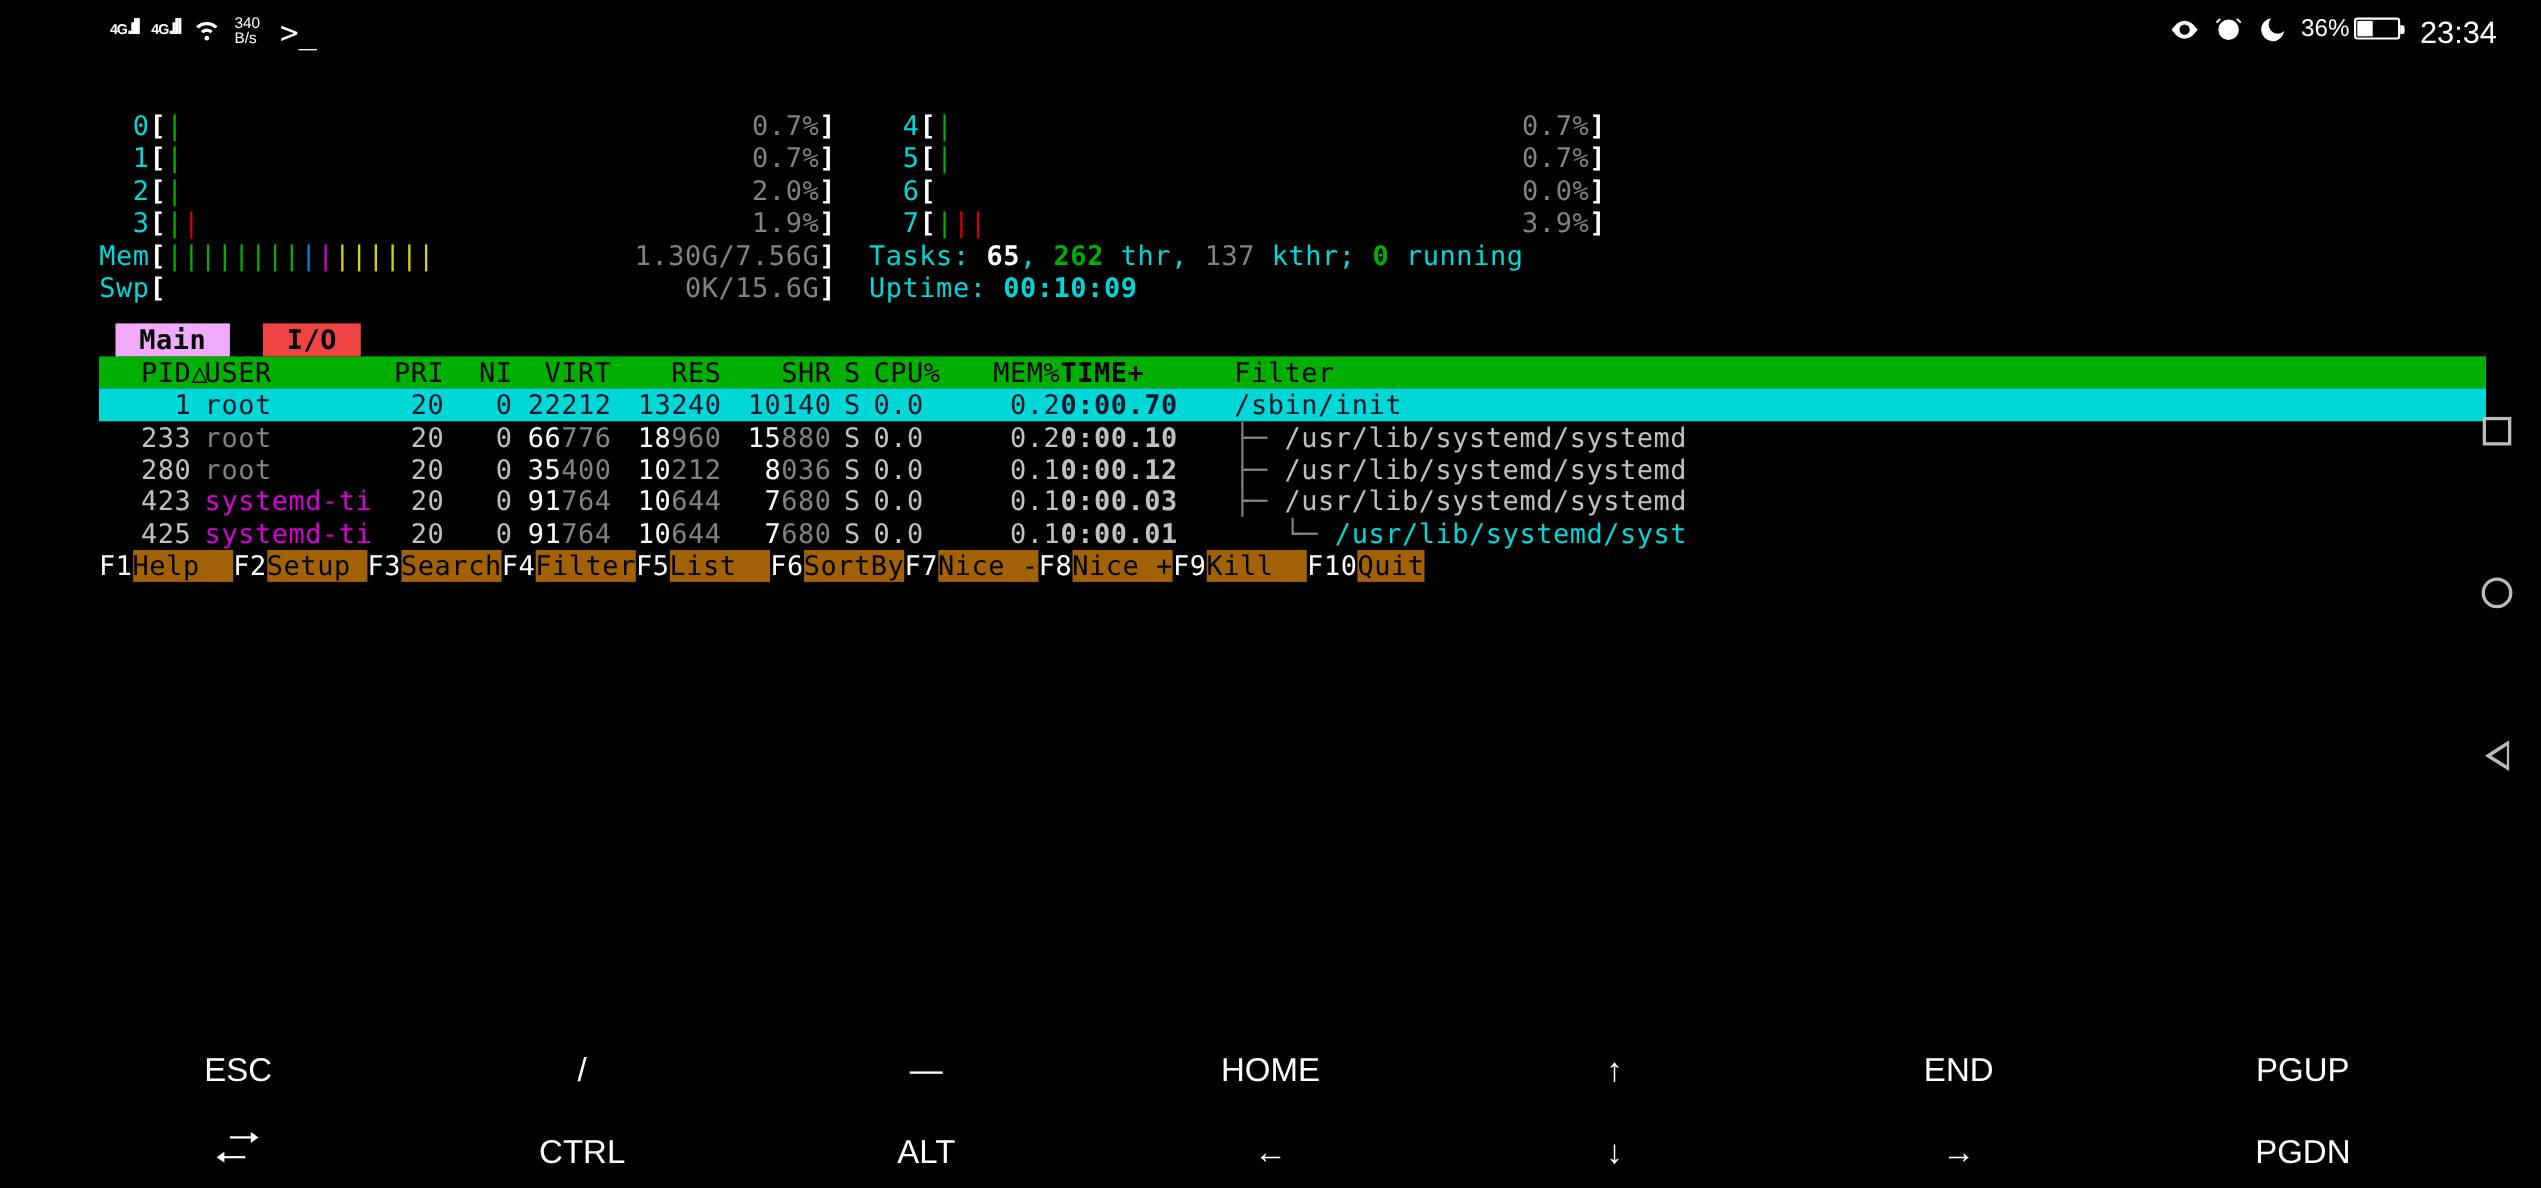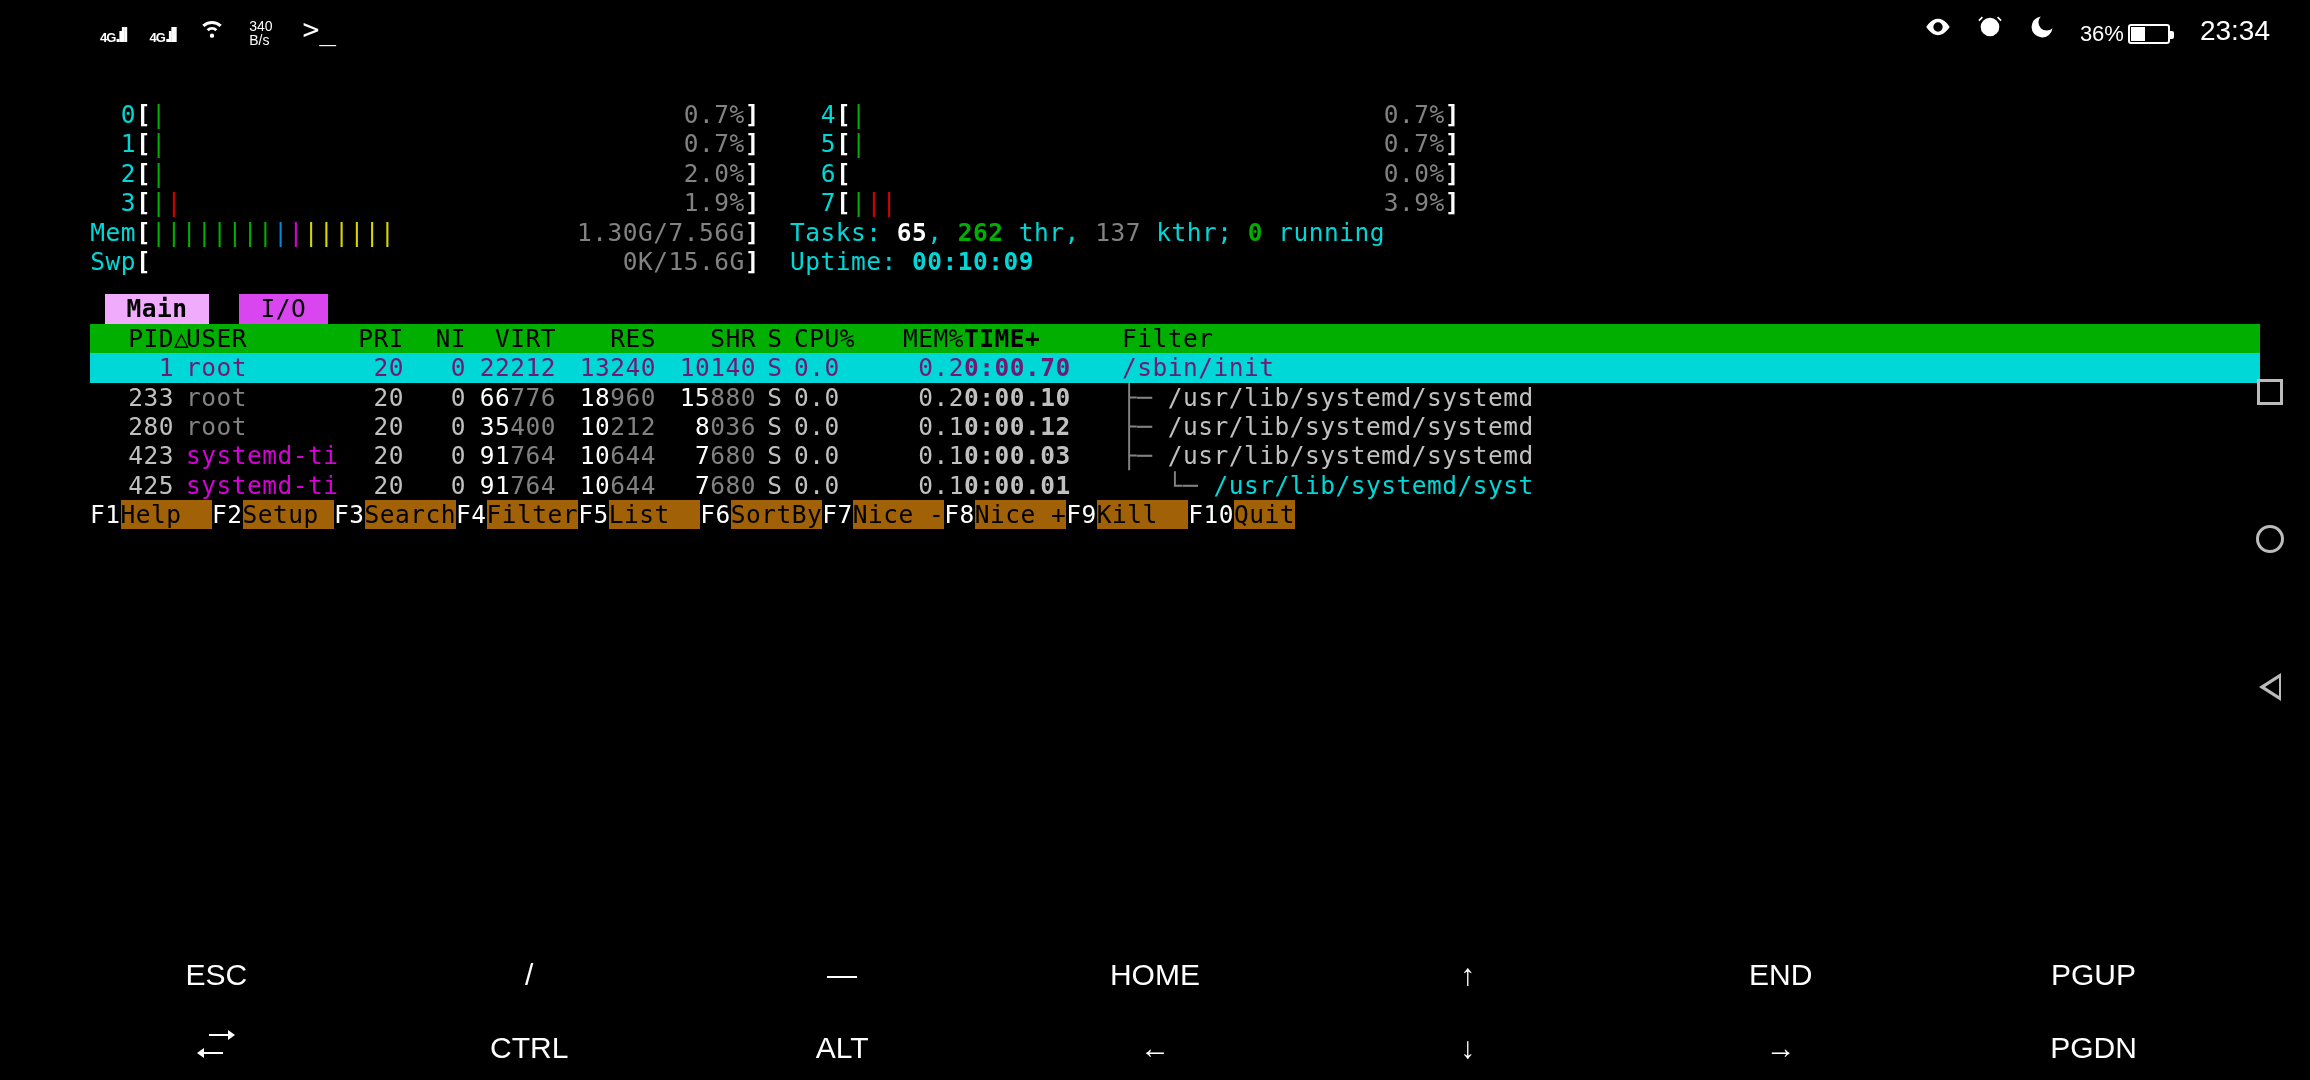--- a/index.html
+++ b/index.html
@@ -19,21 +19,21 @@
 .statusbar {
   display: flex;
   justify-content: space-between;
   align-items: center;
   padding: 8px 40px 8px 100px;
   font-family: sans-serif;
   font-size: 22px;
   color: #fff;
   height: 60px;
 }
-.sb-left, .sb-right { display: flex; align-items: flex-end; gap: 24px; }
+.sb-left, .sb-right { display: flex; align-items: flex-start; gap: 12px; }
 .sb-left .sig { font-size: 13px; font-weight: bold; letter-spacing: -1px; }
 .sb-left .wifi { font-size: 24px; }
 .sb-left .rate { display: flex; flex-direction: column; font-size: 14px; line-height: 1; }
 .sb-left .prompt { font-size: 28px; margin-left: 6px; font-family: monospace; }
 .sb-right svg { width: 28px; height: 28px; fill: #fff; }
 .sb-right .batt { display:inline-flex; align-items:center; gap:4px;}
 .batt-icon { display:inline-block; width:42px; height:20px; border:2px solid #fff; border-radius:3px; position:relative;}
 .batt-icon::after{content:"";position:absolute;right:-6px;top:5px;width:4px;height:8px;background:#fff;border-radius:0 2px 2px 0;}
 .batt-fill{position:absolute;left:1px;top:1px;bottom:1px;width:36%;background:#fff;}
 
@@ -58,23 +58,23 @@
 
 
 .bar-g   { color: #00af00; }
 .bar-r   { color: #d70000; }
 .bar-b   { color: #0087d7; }
 .bar-m   { color: #d700d7; }
 .bar-y   { color: #d7d700; }
 
 
 .tab-main  { background: #f0abfc; color: #000; font-weight: bold; padding: 0 6px; }
-.tab-io    { background: #d946ef; color: #000; font-weight: normal; padding: 0 6px; text-align: right; }
+.tab-io    { background: #ef4444; color: #000; font-weight: bold; padding: 0 6px; text-align: right; }
 .hdr-bg    { background: #00af00; color: #000; }
-.sel-bg    { background: #00d7d7; color: #701a75; }
+.sel-bg    { background: #00d7d7; color: #0f172a; }
 
 
 .c-pid   { display:inline-block; width: 84px;  text-align:right; }
 .c-user  { display:inline-block; width: 156px; text-align:left; padding-left:2px;}
 .c-pri   { display:inline-block; width: 64px;  text-align:right; }
 .c-ni    { display:inline-block; width: 62px;  text-align:right; }
 .c-virt  { display:inline-block; width: 90px;  text-align:right; }
 .c-res   { display:inline-block; width: 100px; text-align:right; }
 .c-shr   { display:inline-block; width: 100px; text-align:right; }
 .c-s     { display:inline-block; width: 38px;  text-align:center; }

